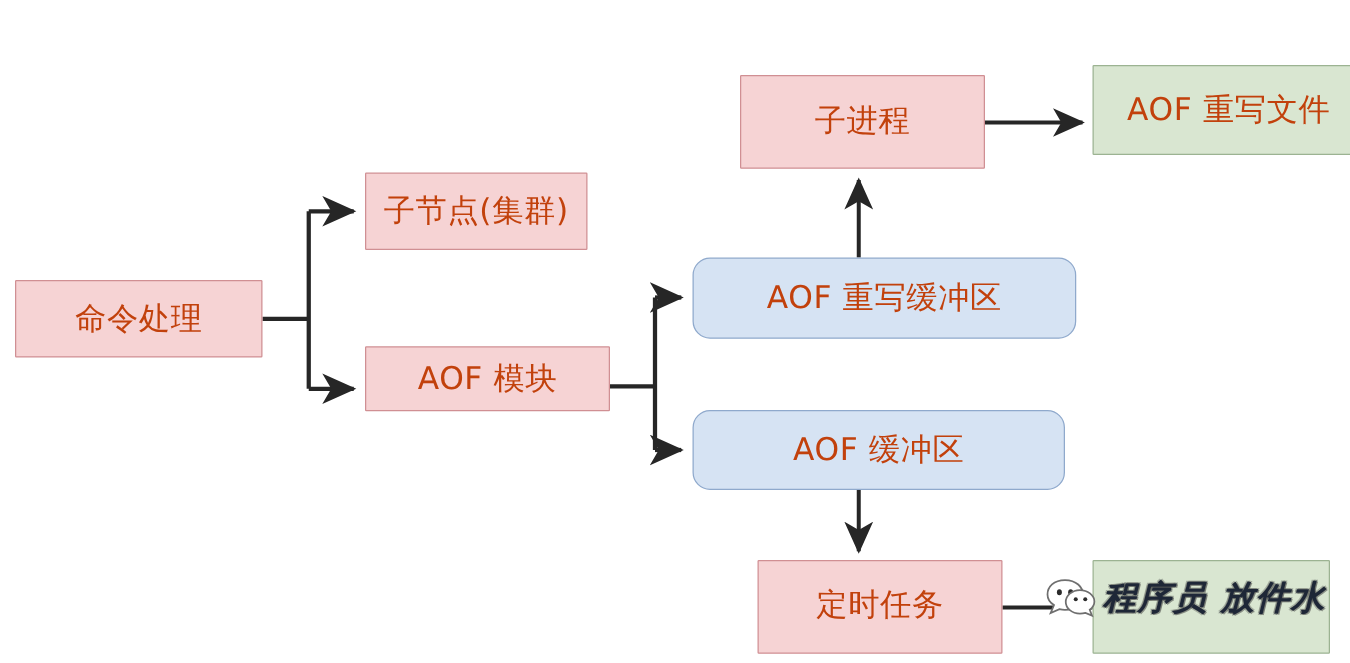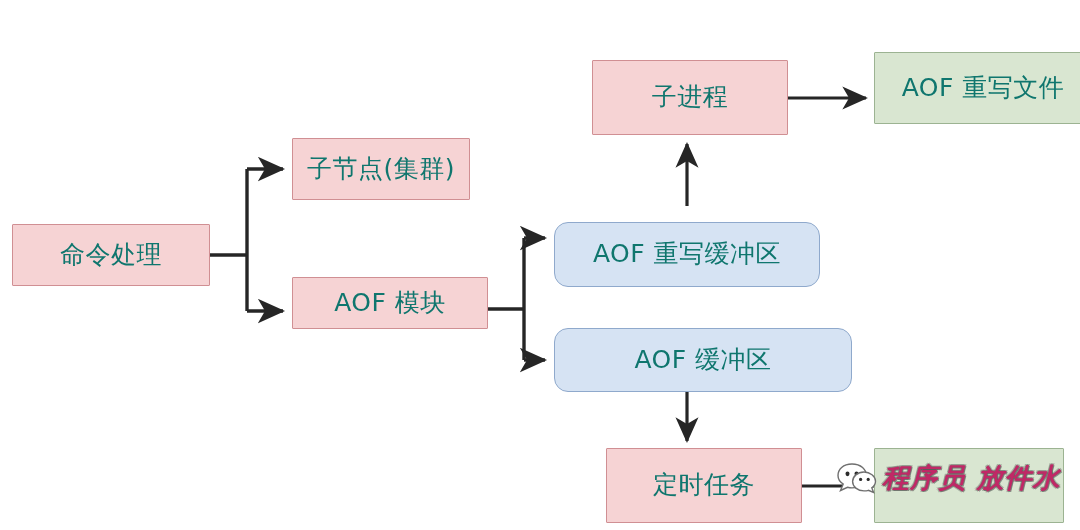--- a/index.html
+++ b/index.html
@@ -26,21 +26,21 @@
     pointer-events: none;
   }
   .node {
     position: absolute;
     box-sizing: border-box;
     display: flex;
     align-items: center;
     justify-content: center;
     text-align: center;
     line-height: 1.15;
-    color: #0f766e;
+    color: #c2410c;
     letter-spacing: 0.5px;
     white-space: nowrap;
     z-index: 2;
   }
   .node-pink {
     background: #f6d3d4;
     border: 1.6px solid #d08f93;
     border-radius: 1px;
   }
   .node-blue {
@@ -66,21 +66,21 @@
     pointer-events: none;
   }
   .wm-logo {
     position: relative;
     width: 46px;
     height: 40px;
     flex: 0 0 auto;
   }
   .wm-text {
     font-size: 27px;
-    color: #be185d;
+    color: #0f172a;
     letter-spacing: 1px;
     font-style: italic;
     font-weight: 700;
     text-shadow:
       1px 1px 0 rgba(60,60,60,.55),
       -1px 1px 0 rgba(60,60,60,.35),
       1px -1px 0 rgba(60,60,60,.35),
       -1px -1px 0 rgba(60,60,60,.35);
     white-space: nowrap;
     opacity: .92;
@@ -138,21 +138,21 @@
       </div>
       <div class="node node-pink" style="left: 292px; top: 277px; width: 196px; height: 52px;">
         <span class="node-label">AOF 模块</span>
       </div>
       <div class="node node-pink" style="left: 592px; top: 60px; width: 196px; height: 75px;">
         <span class="node-label">子进程</span>
       </div>
       <div class="node node-green" style="left: 874px; top: 52px; width: 218px; height: 72px;">
         <span class="node-label">AOF 重写文件</span>
       </div>
-      <div class="node node-blue" style="left: 554px; top: 206px; width: 266px; height: 65px; margin-top: 16px;">
+      <div class="node node-blue" style="left: 554px; top: 206px; width: 307px; height: 65px;">
         <span class="node-label">AOF 重写缓冲区</span>
       </div>
       <div class="node node-blue" style="left: 554px; top: 328px; width: 298px; height: 64px;">
         <span class="node-label">AOF 缓冲区</span>
       </div>
       <div class="node node-pink" style="left: 606px; top: 448px; width: 196px; height: 75px; font-family: Liberation Serif, serif;">
         <span class="node-label">定时任务</span>
       </div>
       <div class="node node-green" style="left: 874px; top: 448px; width: 190px; height: 75px;">
         <span class="node-label"></span>

